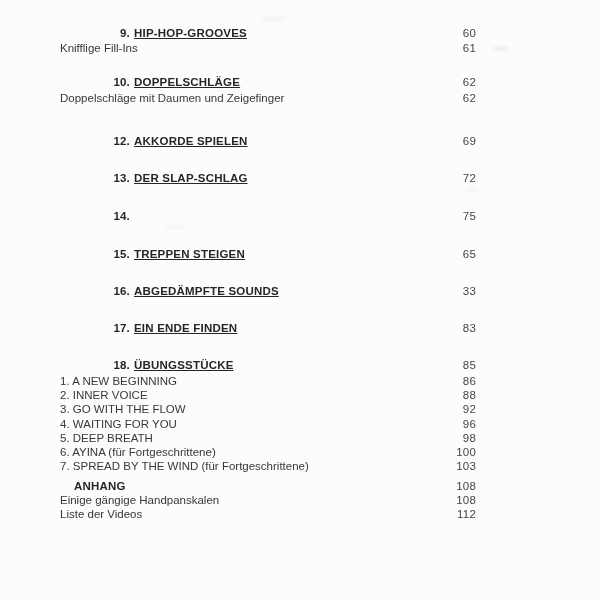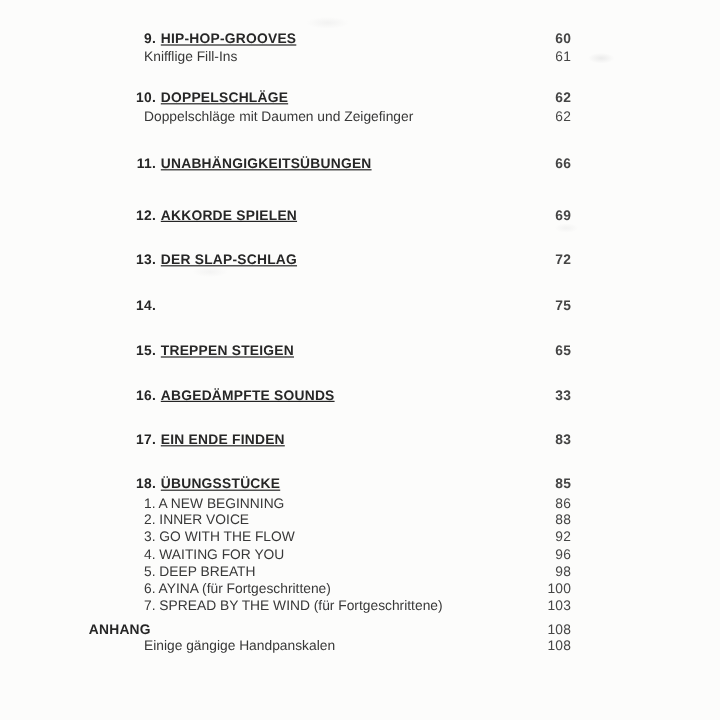--- a/index.html
+++ b/index.html
@@ -25,23 +25,23 @@
   .row .pagenum{
     text-align:right;
     font-weight:400;
     color:#454545;
     letter-spacing:0.2px;
   }
   
   .row.chapter{font-weight:700;color:#262626;letter-spacing:0.2px;padding-left:103px;}
   .row.chapter .num{display:inline-block;width:27px;text-align:right;flex:0 0 auto;}
   .row.chapter .label{margin-left:4px;flex:0 0 auto;text-decoration:underline;}
-  .row.chapter .pagenum{font-weight:700;}
+  .row.chapter .pagenum{font-weight:400;}
   
-  .row.sub{padding-left:120px;color:#383838;font-weight:400;}
+  .row.sub{padding-left:60px;color:#383838;font-weight:400;}
   
   .row.appendix{padding-left:74px;font-weight:700;color:#262626;letter-spacing:0.2px;}
   
   .smudge{position:absolute;border-radius:50%;pointer-events:none;}
   .smudge.s1{left:490px;top:44px;width:22px;height:9px;background:radial-gradient(ellipse at center, rgba(90,90,95,0.10), rgba(90,90,95,0) 70%);}
   .smudge.s2{left:255px;top:14px;width:36px;height:10px;background:radial-gradient(ellipse at center, rgba(90,90,95,0.06), rgba(90,90,95,0) 70%);}
   .smudge.s3{left:160px;top:222px;width:30px;height:9px;background:radial-gradient(ellipse at center, rgba(90,90,95,0.05), rgba(90,90,95,0) 70%);}
   .smudge.s4{left:462px;top:186px;width:20px;height:8px;background:radial-gradient(ellipse at center, rgba(90,90,95,0.06), rgba(90,90,95,0) 70%);}
 </style>
 </head>
@@ -72,26 +72,20 @@
       <span class="label">DOPPELSCHLÄGE</span>
       <span class="fill"></span>
       <span class="pagenum">62</span>
     </div>
     <div class="row sub" style="margin-top:2px">
       <span class="label">Doppelschläge mit Daumen und Zeigefinger</span>
       <span class="fill"></span>
       <span class="pagenum">62</span>
     </div>
 
-    <div class="row chapter" style="margin-top:25px">
-      <span class="num">11.</span>
-      <span class="label">UNABHÄNGIGKEITSÜBUNGEN</span>
-      <span class="fill"></span>
-      <span class="pagenum">66</span>
-    </div>
 
     <div class="row chapter" style="margin-top:29px">
       <span class="num">12.</span>
       <span class="label">AKKORDE SPIELEN</span>
       <span class="fill"></span>
       <span class="pagenum">69</span>
     </div>
 
     <div class="row chapter" style="margin-top:23px">
       <span class="num">13.</span>
@@ -172,15 +166,20 @@
     <div class="row appendix" style="margin-top:6px">
       <span class="label">ANHANG</span>
       <span class="fill"></span>
       <span class="pagenum">108</span>
     </div>
     <div class="row sub" style="margin-top:0px">
       <span class="label">Einige gängige Handpanskalen</span>
       <span class="fill"></span>
       <span class="pagenum">108</span>
     </div>
+    <div class="row sub" style="margin-top:0px">
+      <span class="label">Liste der Videos</span>
+      <span class="fill"></span>
+      <span class="pagenum">112</span>
+    </div>
 
   </div>
 </div>
 
 </body></html>

